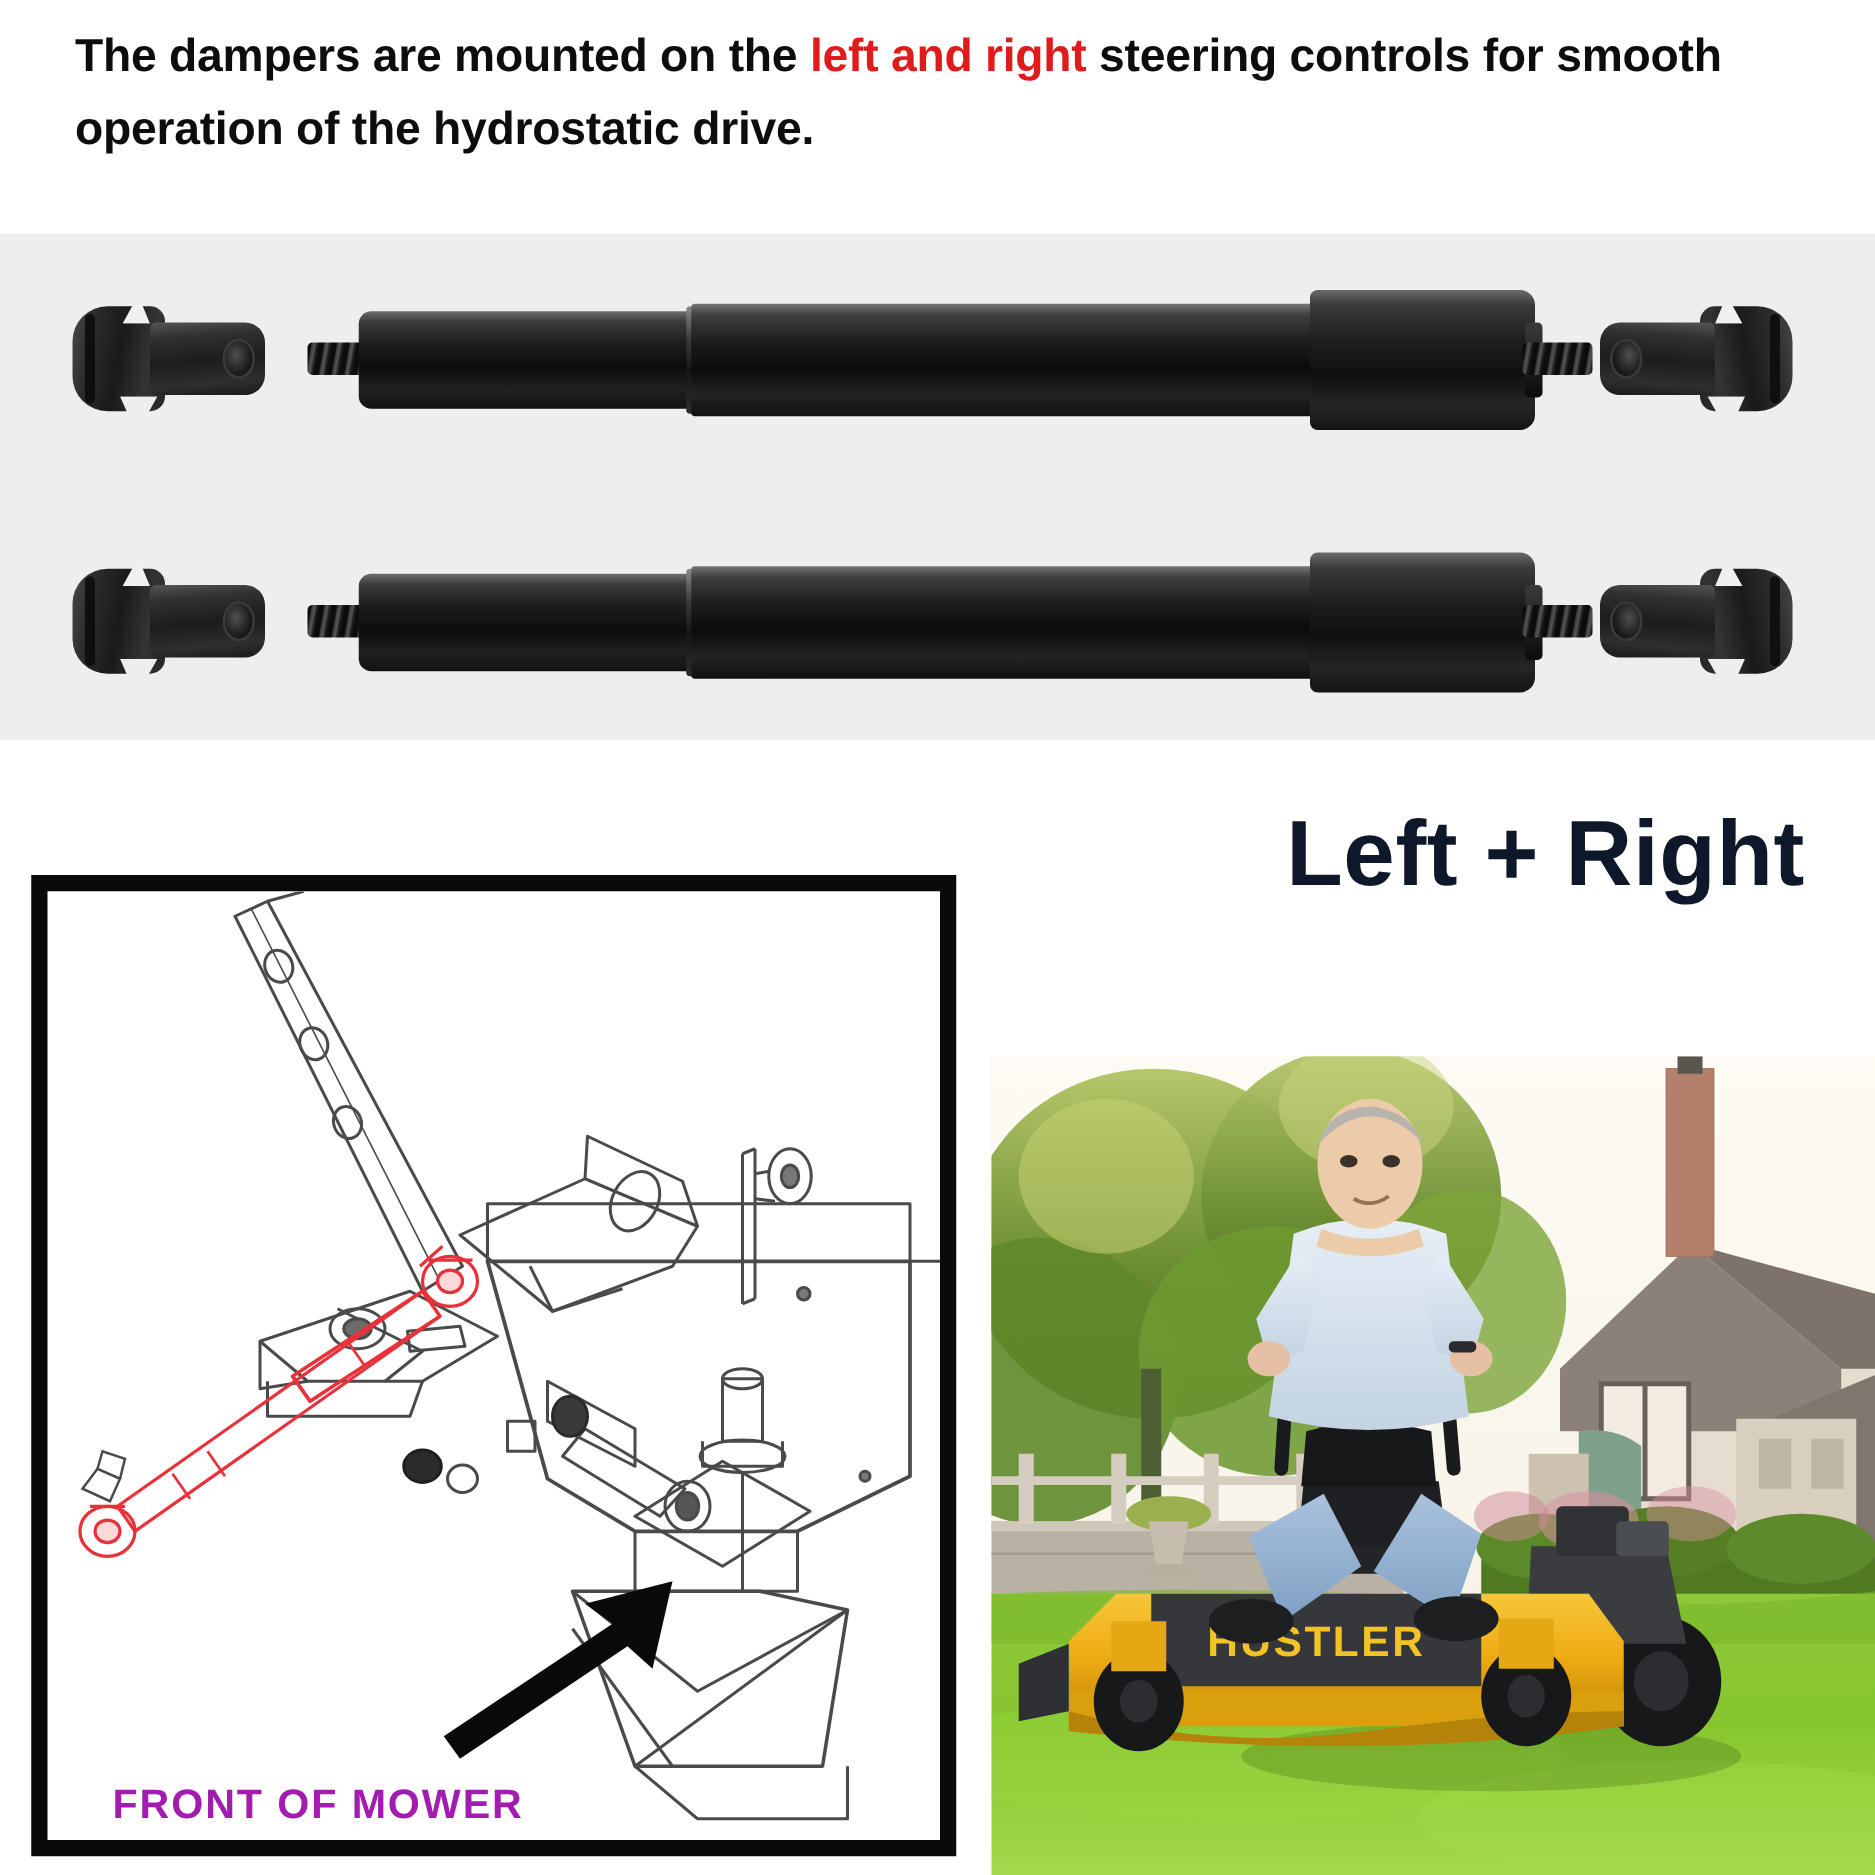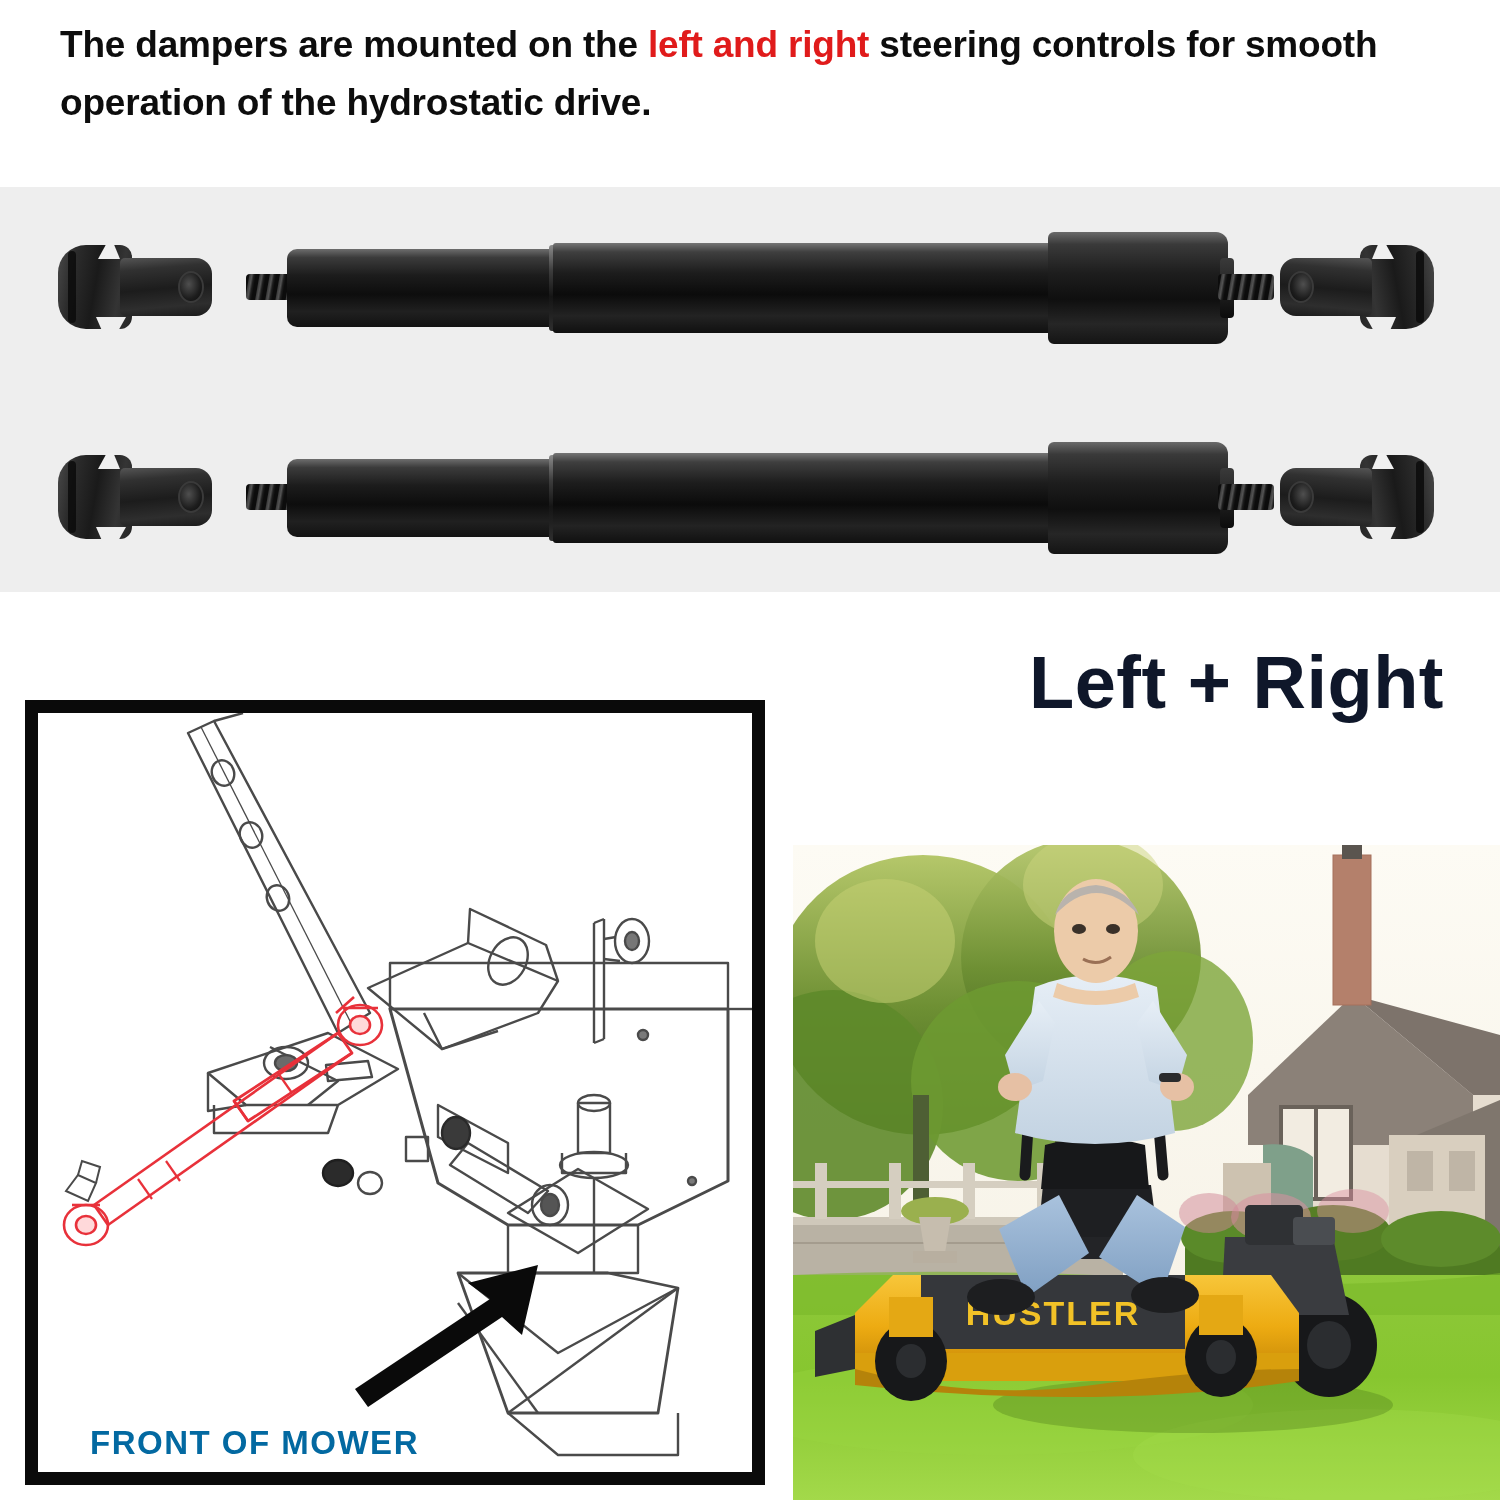--- a/index.html
+++ b/index.html
@@ -167,21 +167,21 @@
     overflow: hidden;
   }
   .diagram-svg { position: absolute; left: 0; top: 0; }
 
   .front-label {
     position: absolute;
     left: 52px; bottom: 10px;
     font-size: 33px;
     font-weight: bold;
     letter-spacing: 1.5px;
-    color: #0369a1;
+    color: #a21caf;
     font-family: "Liberation Sans", sans-serif;
     margin-top: 23px;
   }
 
   
   .photo {
     position: absolute;
     left: 793px; top: 845px;
     width: 707px; height: 655px;
     overflow: hidden;

